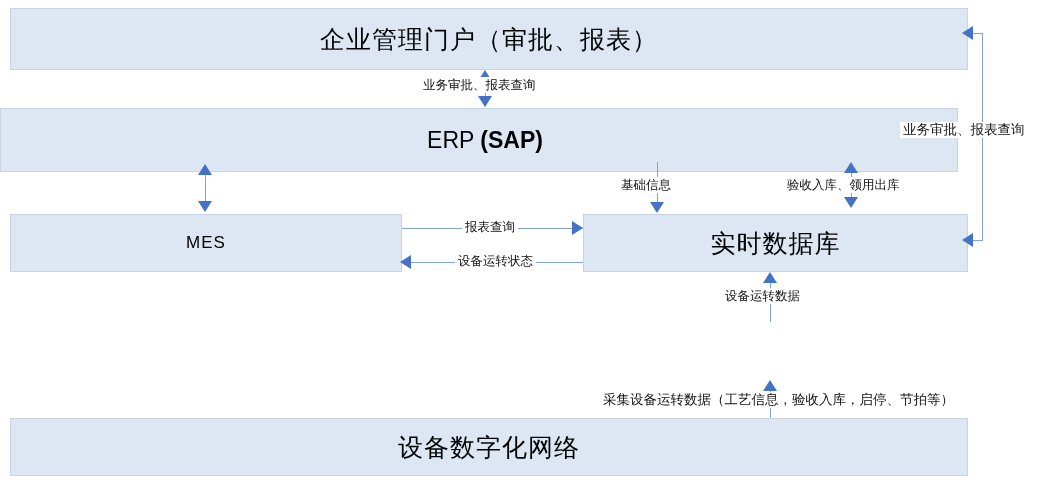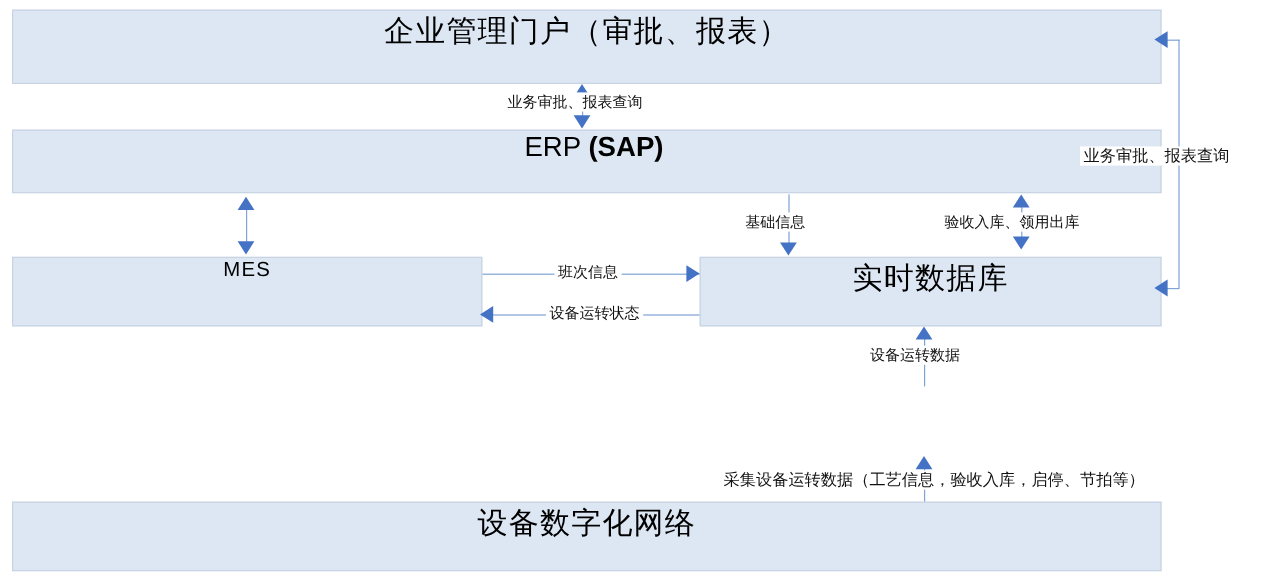--- a/index.html
+++ b/index.html
@@ -1,21 +1,21 @@
 <!DOCTYPE html>
 <html><head>
 <meta charset="utf-8">
 <style>
   html,body{margin:0;padding:0;background:#ffffff;}
   body{width:1055px;height:481px;position:relative;overflow:hidden;
        font-family:"Liberation Sans","DejaVu Sans",sans-serif;color:#000;}
   #stage{position:absolute;left:0;top:0;width:1055px;height:481px;}
 
   .box{position:absolute;background:#dde7f3;border:1px solid #c9d4e2;
-       box-sizing:border-box;display:flex;justify-content:center;}
+       box-sizing:border-box;display:flex;align-items:center;justify-content:center;}
   .box .boxlabel{font-size:25px;color:#000;letter-spacing:1px;white-space:nowrap;}
   .box.small .boxlabel{font-size:17px;}
 
   .erp-text{font-size:23px;}
   .erp-text .sap{font-weight:bold;}
 
   
   .vline{position:absolute;width:0;border-left:1.5px solid #7fa3d4;}
   .hline{position:absolute;height:0;border-top:1.5px solid #7fa3d4;}
 
@@ -35,21 +35,21 @@
 </style>
 </head>
 <body>
 
 <div id="stage">
 
   <div class="box" style="left:10px;top:8px;width:958px;height:62px;">
     <span class="boxlabel">企业管理门户（审批、报表）</span>
   </div>
 
-  <div class="box" style="left:10px;top:108px;width:958px;height:53px;padding-left:12px;">
+  <div class="box" style="left:0;top:108px;width:958px;height:64px;padding-left:12px;">
     <span class="erp-text">
       <span>ERP </span><span class="sap">(SAP)</span>
     </span>
   </div>
 
   <div class="box small" style="left:10px;top:214px;width:392px;height:58px;">
     <span class="boxlabel">MES</span>
   </div>
 
   <div class="box" style="left:583px;top:214px;width:385px;height:58px;">
@@ -74,21 +74,21 @@
   <div class="arrow down" style="left:650px;top:202px;"></div>
   <div class="edgelabel" style="left:618px;top:177px;text-align:right;">基础信息</div>
 
   <div class="vline" style="left:851px;top:166px;height:40px;"></div>
   <div class="arrow up" style="left:844px;top:162px;"></div>
   <div class="arrow down" style="left:844px;top:197px;"></div>
   <div class="edgelabel" style="left:784px;top:177px;">验收入库、领用出库</div>
 
   <div class="hline" style="left:402px;top:228px;width:181px;"></div>
   <div class="arrow right" style="left:572px;top:221px;"></div>
-  <div class="edgelabel" style="left:462px;top:219px;">班次信息</div>
+  <div class="edgelabel" style="left:462px;top:219px;">报表查询</div>
 
   <div class="hline" style="left:402px;top:262px;width:181px;"></div>
   <div class="arrow left" style="left:400px;top:255px;"></div>
   <div class="edgelabel" style="left:455px;top:253px;">设备运转状态</div>
 
   <div class="vline" style="left:770px;top:276px;height:46px;"></div>
   <div class="arrow up" style="left:763px;top:272px;"></div>
   <div class="edgelabel" style="left:722px;top:288px;">设备运转数据</div>
 
   <div class="vline" style="left:770px;top:384px;height:34px;"></div>

